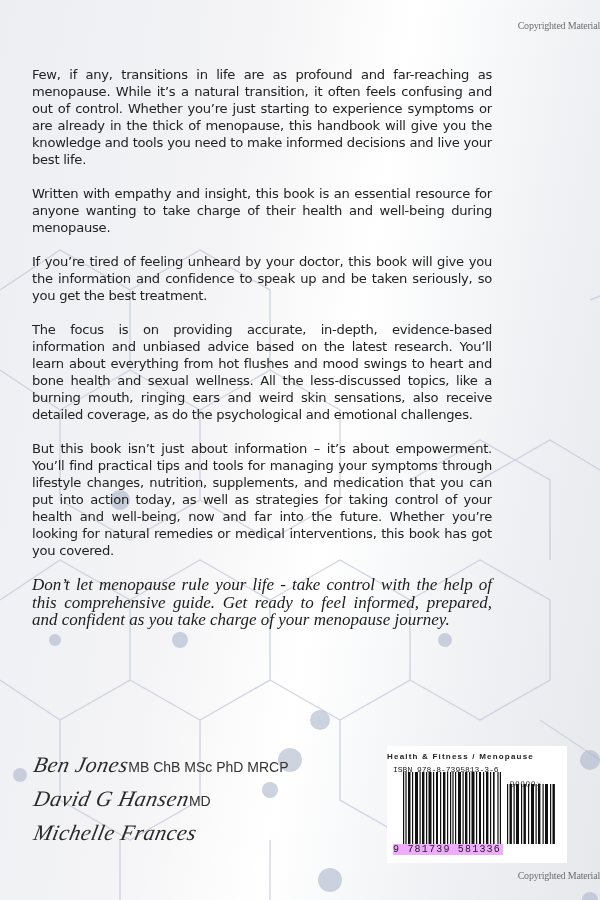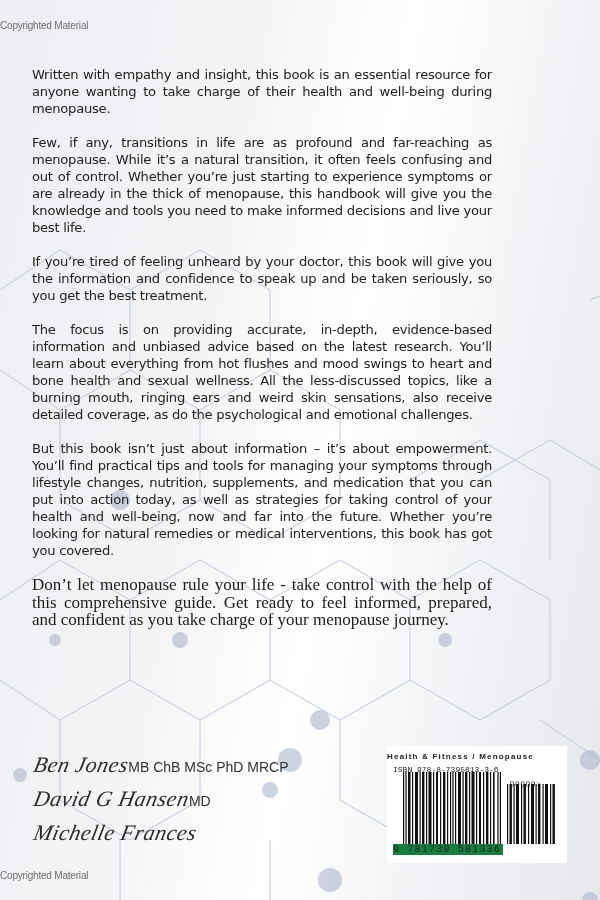--- a/index.html
+++ b/index.html
@@ -3,58 +3,58 @@
 <meta charset="utf-8">
 <style>
   html, body { margin:0; padding:0; }
   body {
     width:600px; height:900px; overflow:hidden; position:relative;
     background: linear-gradient(100deg, #eceef2 0%, #f4f4f6 35%, #ffffff 55%, #eef0f3 80%, #e6e8ec 100%);
     font-family: "Liberation Sans", sans-serif;
   }
   .bg-network { position:absolute; left:0; top:0; width:600px; height:900px; z-index:0; }
   .copyright {
-    position:absolute; left:0; width:600px; text-align:left;
-    font-family: Liberation Sans, sans-serif; font-size:10px; color:#6e6e70; z-index:2;
+    position:absolute; left:0; width:600px; text-align:right;
+    font-family: Liberation Serif, serif; font-size:10px; color:#6e6e70; z-index:2;
     letter-spacing:-0.2px;
   }
   .copyright.top { top:20px; }
   .copyright.bottom { top:870px; }
   .content { position:absolute; left:32px; top:66px; width:460px; z-index:2; }
   .lead {
     font-family: "Liberation Serif", serif; font-style:italic;
     font-size:17px; line-height:17.5px; color:#2f3a6b; text-align:justify; margin:0 0 14px 0;
   }
   .body-p {
     font-family: "DejaVu Sans", sans-serif; font-size:13.1px; line-height:17px;
     color:#222; text-align:justify; margin:0 0 17px 0; letter-spacing:-0.25px;
   }
   .closing {
-    font-family: "Liberation Serif", serif; 
+    font-family: "Liberation Serif", serif; font-style:italic;
     font-size:17px; line-height:17.5px; color:#1c1c1c; text-align:justify; margin:0;
   }
   .authors { position:absolute; left:34px; top:752px; z-index:2; }
   .author { height:34px; display:flex; align-items:baseline; white-space:nowrap; }
   .sig {
     font-family: "Liberation Serif", serif; font-style:italic; font-size:22px; color:#2a2a2a;
     letter-spacing:0.5px; transform:skewX(-12deg); display:inline-block;
   }
   .cred { font-family: "Liberation Sans", sans-serif; font-size:14px; color:#333; }
   .barcode-box {
     position:absolute; left:387px; top:746px; width:180px; height:117px; background:#fff; z-index:2;
   }
   .bc-category {
     position:absolute; top:6px; left:0; width:180px; text-align:left;
     font-family:"Liberation Sans", sans-serif; font-weight:bold; font-size:8px; letter-spacing:1.2px; color:#222;
   }
   .bc-isbn { position:absolute; top:19px; left:6px; font-family:"Liberation Mono", monospace; font-size:8px; color:#222; }
   .bc-price { position:absolute; top:33px; left:123px; font-family:Liberation Serif, serif; font-size:8.5px; color:#222; letter-spacing:1px; }
   .bc-main { position:absolute; top:26px; left:16px; width:98px; height:82px; }
   .bc-add { position:absolute; top:38px; left:120px; width:48px; height:60px; }
-  .bc-number { position:absolute; top:98px; left:6px; font-family:"Liberation Mono", monospace; font-size:10px; color:#222; letter-spacing:1.2px; background:#15803d; padding-right:2px; }
+  .bc-number { position:absolute; top:98px; left:6px; font-family:"Liberation Mono", monospace; font-size:10px; color:#222; letter-spacing:1.2px; background:#f0abfc; padding-right:2px; }
 </style>
 </head>
 <body>
 
 <svg class="bg-network" viewBox="0 0 600 900">
   <g stroke="#c3c9d9" stroke-width="1.4" fill="none" opacity="0.75">
     <path d="M0 290 L60 250 L130 290 L130 370 L60 410 L0 370"></path>
     <path d="M130 290 L200 250 L270 290 L270 370 L200 410 L130 370"></path>
     <path d="M60 410 L60 500 L130 540 L200 500 L200 410"></path>
     <path d="M200 500 L270 540 L340 500 L340 410 L270 370"></path>
@@ -82,22 +82,22 @@
     <circle cx="330" cy="880" r="12"></circle>
     <circle cx="590" cy="760" r="10"></circle>
     <circle cx="590" cy="900" r="8"></circle>
     <circle cx="20" cy="775" r="7"></circle>
   </g>
 </svg>
 
 <div class="copyright top">Copyrighted Material</div>
 
 <div class="content">
+  <p class="body-p">Few, if any, transitions in life are as profound and far-reaching as menopause. While it’s a natural transition, it often feels confusing and out of control. Whether you’re just starting to experience symptoms or are already in the thick of menopause, this handbook will give you the knowledge and tools you need to make informed decisions and live your best life.</p>
   <p class="body-p">Written with empathy and insight, this book is an essential resource for anyone wanting to take charge of their health and well-being during menopause.</p>
-  <p class="body-p">Few, if any, transitions in life are as profound and far-reaching as menopause. While it’s a natural transition, it often feels confusing and out of control. Whether you’re just starting to experience symptoms or are already in the thick of menopause, this handbook will give you the knowledge and tools you need to make informed decisions and live your best life.</p>
   <p class="body-p">If you’re tired of feeling unheard by your doctor, this book will give you the information and confidence to speak up and be taken seriously, so you get the best treatment.</p>
   <p class="body-p">The focus is on providing accurate, in-depth, evidence-based information and unbiased advice based on the latest research. You’ll learn about everything from hot flushes and mood swings to heart and bone health and sexual wellness. All the less-discussed topics, like a burning mouth, ringing ears and weird skin sensations, also receive detailed coverage, as do the psychological and emotional challenges.</p>
   <p class="body-p">But this book isn’t just about information – it’s about empowerment. You’ll find practical tips and tools for managing your symptoms through lifestyle changes, nutrition, supplements, and medication that you can put into action today, as well as strategies for taking control of your health and well-being, now and far into the future. Whether you’re looking for natural remedies or medical interventions, this book has got you covered.</p>
   <p class="closing">Don’t let menopause rule your life - take control with the help of this comprehensive guide. Get ready to feel informed, prepared, and confident as you take charge of your menopause journey.</p>
 </div>
 
 <div class="authors">
   <div class="author">
     <span class="sig">Ben Jones</span>
     <span class="cred">MB ChB MSc PhD MRCP</span>

